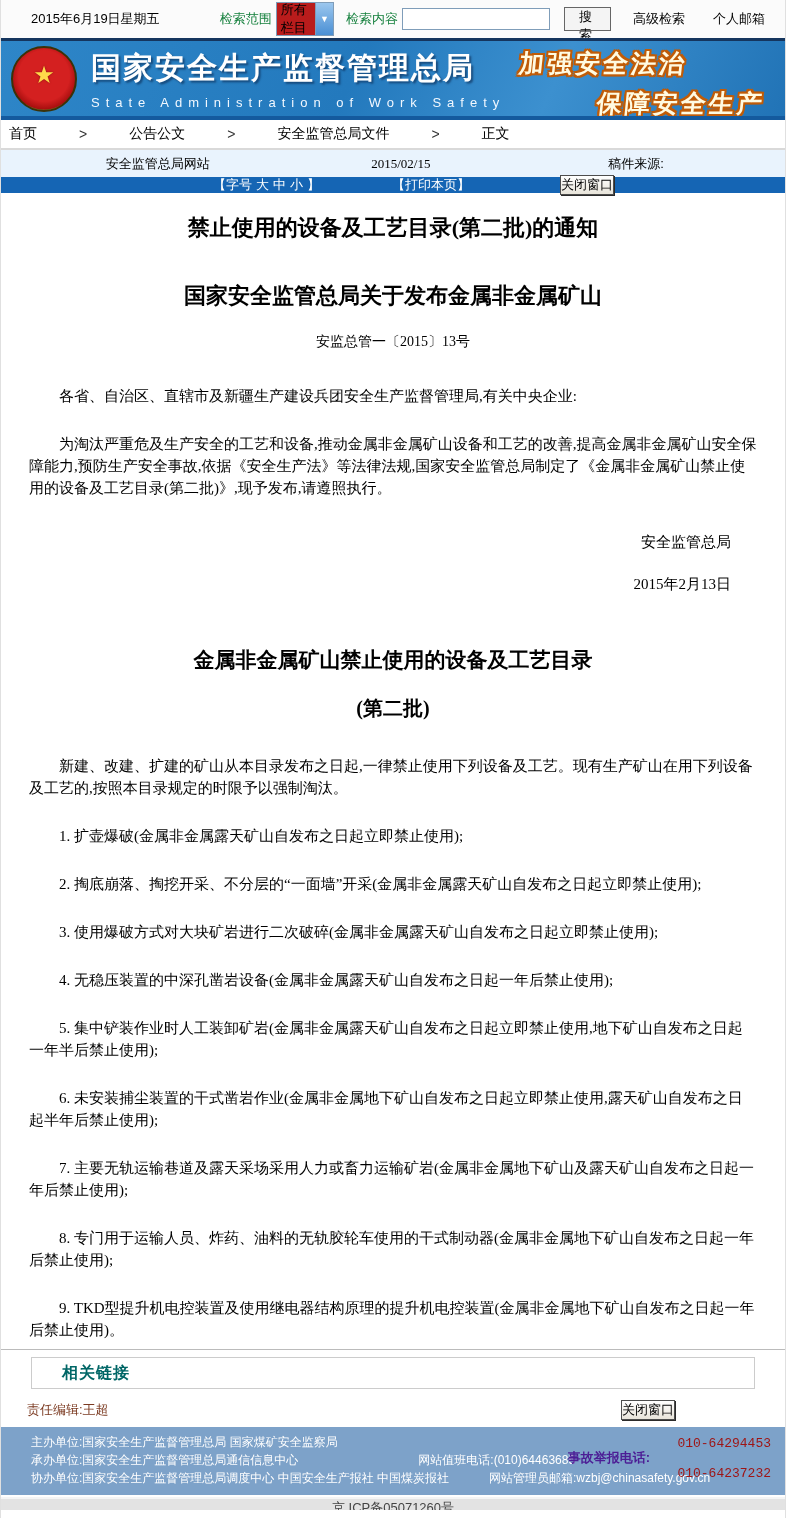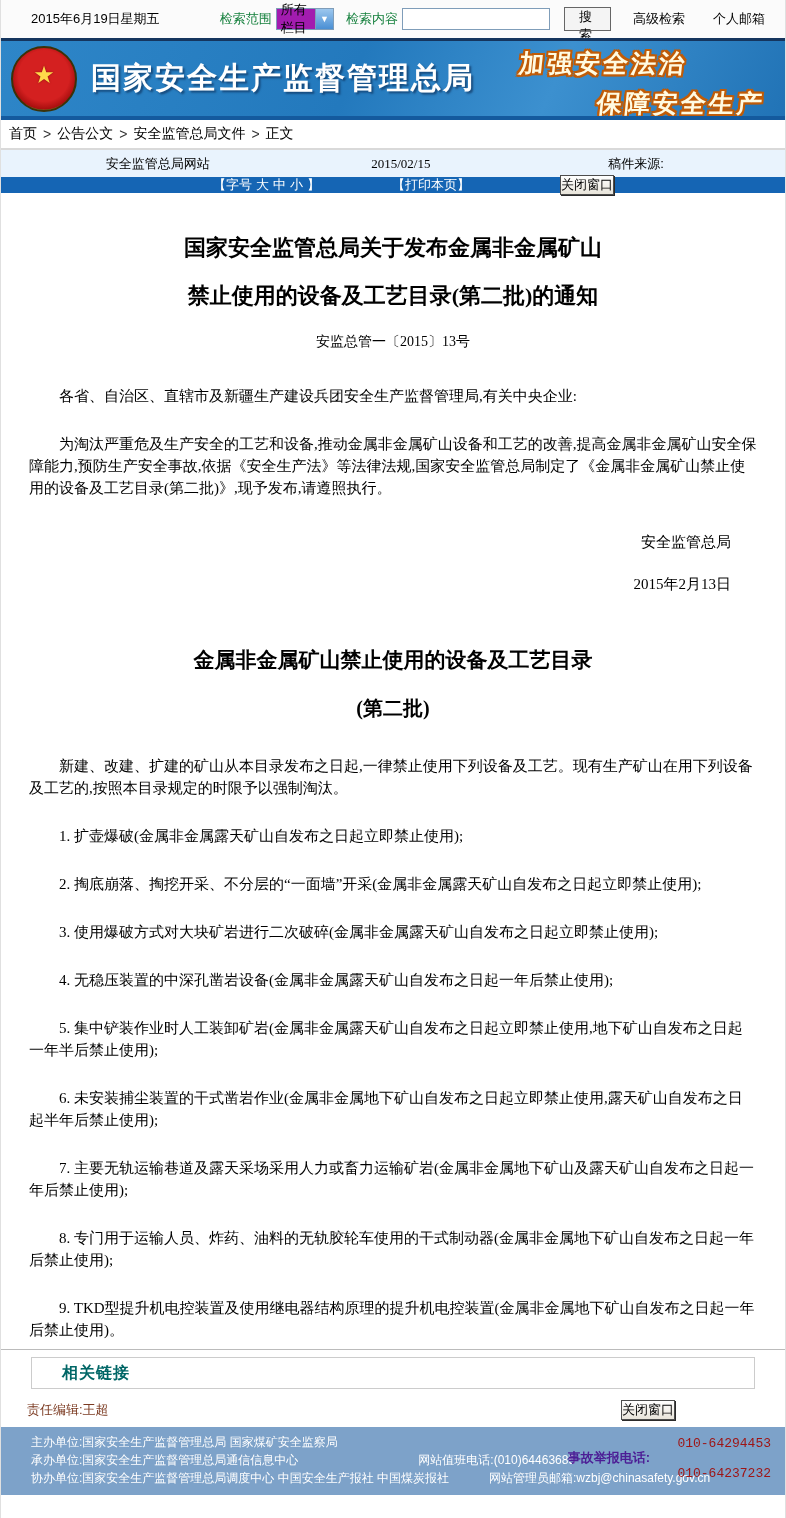--- a/index.html
+++ b/index.html
@@ -4,21 +4,21 @@
 <style>
   * { margin:0; padding:0; box-sizing:border-box; }
   html,body { background:#fff; }
   body { width:786px; font-family:"Liberation Sans","DejaVu Sans",sans-serif; color:#000; }
   .page { width:786px; height:1518px; overflow:hidden; border-left:1px solid #e0e0e0; border-right:1px solid #e0e0e0; }
 
   
   .topbar { height:38px; background:#fbfbfb; display:flex; align-items:center; font-size:13px; padding:0 14px 0 30px; }
   .topbar .date { margin-right:60px; white-space:nowrap;text-align:center; }
   .topbar label { color:#15803d; margin-right:4px; white-space:nowrap; }
-  .fake-select { display:flex; width:210px; height:22px; border:1px solid #7f9db9; background:#a21caf; margin-right:12px; align-items:center; }
+  .fake-select { display:flex; width:210px; height:34px; border:1px solid #7f9db9; background:#b91c1c; margin-right:12px; align-items:center; }
   .fake-select .sel-text { flex:1; padding:0 4px; font-size:13px; }
   .fake-select .sel-arrow { width:18px; height:100%; background:linear-gradient(180deg,#9cc7ee,#4a8fd4); color:#fff; font-size:9px; display:flex; align-items:center; justify-content:center; border-left:1px solid #7f9db9; }
   .search-input { width:148px; height:22px; border:1px solid #7f9db9; margin-right:14px; font-size:13px; padding:0 4px; }
   .search-btn { height:24px; padding:0 14px; font-size:13px; background:#f4f4f4; border:1px solid #666; margin-right:22px; letter-spacing:4px; cursor:pointer; }
   .top-link { margin-right:28px; white-space:nowrap; cursor:pointer; }
   .top-link:last-child { margin-right:6px; }
 
   
   .header { position:relative; height:82px; background:linear-gradient(115deg,#2e86c8 0%,#2379bd 45%,#3c90cf 70%,#2173b6 100%); border-top:3px solid #15355e; border-bottom:4px solid #145a9e; display:flex; align-items:center; overflow:hidden; }
   .emblem { position:relative; width:66px; height:66px; margin-left:10px; border-radius:50%; background:radial-gradient(circle at 50% 45%, #d42020 55%, #a80f0f 72%, #7c6a1d 74%, #f5e070 78%, #b99022 92%, #6b5413 100%); border:2px solid #3b3208; flex:0 0 auto; display:flex; align-items:center; justify-content:center; }
@@ -26,21 +26,21 @@
   .org-names { margin-left:14px; }
   .org-cn { color:#fff; font-size:30px; font-weight:bold; letter-spacing:2px; font-family:"Liberation Serif","DejaVu Serif",serif; text-shadow:2px 2px 2px rgba(10,40,80,.6); white-space:nowrap; }
   .org-en { color:#f2f8ff; font-size:13px; letter-spacing:6px; margin-top:6px; white-space:nowrap; }
   .slogans { position:absolute; right:12px; top:6px; text-align:right; transform:skewX(-6deg); }
   .slogan { font-size:25px; font-weight:bold; color:#fffbe2; letter-spacing:3px; white-space:nowrap;
     text-shadow:-2px 0 #c05c08, 2px 0 #c05c08, 0 -2px #c05c08, 0 2px #c05c08, -2px -2px #c05c08, 2px 2px #c05c08, -2px 2px #c05c08, 2px -2px #c05c08; }
   .slogan.second { margin-top:7px; padding-right:6px; }
   .slogan.first { padding-right:88px; }
 
   
-  .breadcrumb { height:30px; display:flex; align-items:center; font-size:14px; padding-left:8px; border-bottom:2px solid #d9d9d9; }
+  .breadcrumb { height:30px; display:flex; align-items:center; font-size:14px; padding-left:8px; border-bottom:2px solid #d9d9d9;gap:36px; }
   .breadcrumb .crumb { cursor:pointer; }
   .breadcrumb .sep { margin:0 6px; color:#333; }
 
   
   .meta-row { height:27px; background:#e9f3fd; display:flex; align-items:center; font-size:13px; }
   .meta-source { width:40%; text-align:center; }
   .meta-date { width:22%; text-align:center; font-family:"Liberation Serif","DejaVu Serif",serif; }
   .meta-origin { width:38%; text-align:center; }
 
   
@@ -108,20 +108,21 @@
     <span class="top-link">高级检索</span>
     <span class="top-link">个人邮箱</span>
   </div>
 
   <div class="header">
     <div class="emblem">
       <span class="star">★</span>
     </div>
     <div class="org-names">
       <div class="org-cn">国家安全生产监督管理总局</div>
+      <div class="org-en">State Administration of Work Safety</div>
     </div>
     <div class="slogans">
       <div class="slogan first">加强安全法治</div>
       <div class="slogan second">保障安全生产</div>
     </div>
   </div>
 
   <div class="breadcrumb">
     <span class="crumb">首页</span>
     <span class="sep">&gt;</span>
@@ -138,22 +139,22 @@
     <span class="meta-origin">稿件来源:</span>
   </div>
 
   <div class="toolbar">
     <span class="tb-font"><span>【字号</span><span>大</span><span>中</span><span>小</span><span>】</span></span>
     <span class="tb-print">【打印本页】</span>
     <button class="btn3d tb-close">关闭窗口</button>
   </div>
 
   <div class="content">
+    <div class="doc-title l2">禁止使用的设备及工艺目录(第二批)的通知</div>
     <div class="doc-title l1">国家安全监管总局关于发布金属非金属矿山</div>
-    <div class="doc-title l2">禁止使用的设备及工艺目录(第二批)的通知</div>
     <div class="doc-number">安监总管一〔2015〕13号</div>
     <p class="salutation">各省、自治区、直辖市及新疆生产建设兵团安全生产监督管理局,有关中央企业:</p>
     <p class="para">为淘汰严重危及生产安全的工艺和设备,推动金属非金属矿山设备和工艺的改善,提高金属非金属矿山安全保障能力,预防生产安全事故,依据《安全生产法》等法律法规,国家安全监管总局制定了《金属非金属矿山禁止使用的设备及工艺目录(第二批)》,现予发布,请遵照执行。</p>
     <div class="sig name">安全监管总局</div>
     <div class="sig date">2015年2月13日</div>
     <div class="catalog-title">金属非金属矿山禁止使用的设备及工艺目录</div>
     <div class="catalog-subtitle">(第二批)</div>
     <p class="catalog-intro">新建、改建、扩建的矿山从本目录发布之日起,一律禁止使用下列设备及工艺。现有生产矿山在用下列设备及工艺的,按照本目录规定的时限予以强制淘汰。</p>
     <p class="item">1. 扩壶爆破(金属非金属露天矿山自发布之日起立即禁止使用);</p>
     <p class="item">2. 掏底崩落、掏挖开采、不分层的“一面墙”开采(金属非金属露天矿山自发布之日起立即禁止使用);</p>
@@ -181,14 +182,15 @@
     <div class="f-line">主办单位:国家安全生产监督管理总局 国家煤矿安全监察局</div>
     <div class="f-line"><span>承办单位:国家安全生产监督管理总局通信信息中心</span><span class="gap"></span><span>网站值班电话:(010)64463685</span></div>
     <div class="f-line"><span>协办单位:国家安全生产监督管理总局调度中心 中国安全生产报社 中国煤炭报社</span><span class="gap2"></span><span>网站管理员邮箱:wzbj@chinasafety.gov.cn</span></div>
     <span class="report-label">事故举报电话:</span>
     <div class="report">
       <span class="report-phone">010-64294453</span>
       <span class="report-phone second">010-64237232</span>
     </div>
   </div>
 
+  <div class="icp-strip">京 ICP备05071260号</div>
 
 </div>
 
 </body></html>

